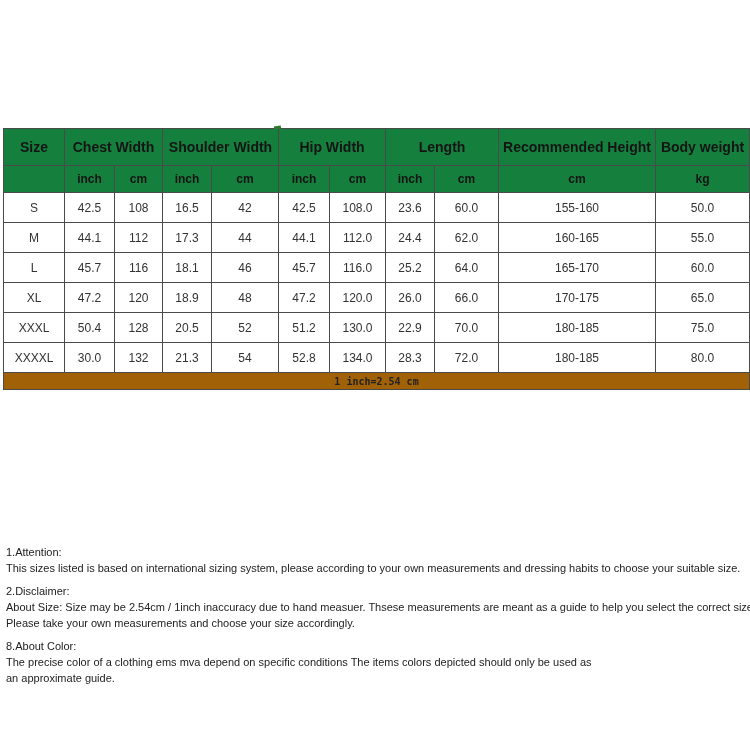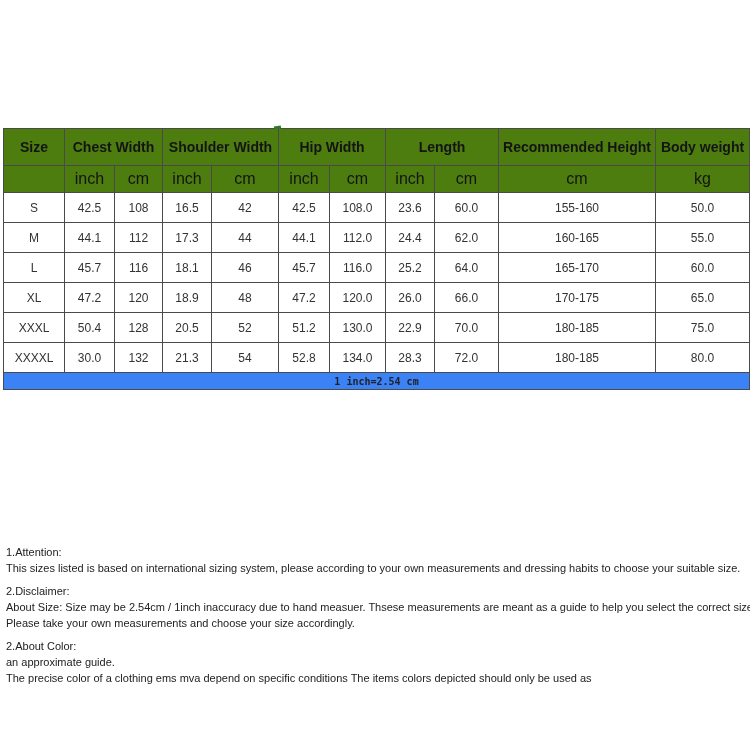--- a/index.html
+++ b/index.html
@@ -20,36 +20,36 @@
   }
   .size-table th, .size-table td {
     border: 1px solid #4a4a4a;
     text-align: center;
     vertical-align: middle;
     padding: 0;
     overflow: hidden;
     white-space: nowrap;
   }
   .size-table thead th {
-    background: #4d7c0f;
+    background: #15803d;
     color: #141414;
   }
   .size-table tr.group-row { height: 37px; }
   .size-table tr.unit-row  { height: 27px; }
   .size-table tbody tr     { height: 30px; }
   .size-table .group-th { font-size: 14px; font-weight: bold; }
-  .size-table .unit-th  { font-size: 16px; font-weight: normal; }
+  .size-table .unit-th  { font-size: 12px; font-weight: bold; }
   .size-table tbody td  { font-size: 12px; color: #333; background: #fff; }
   .size-table tfoot tr  { height: 17px; }
   .size-table tfoot td {
     font-family: "DejaVu Sans Mono", monospace;
     font-weight: bold;
     font-size: 10px;
     color: #222;
-    background: #3b82f6;
+    background: #a16207;
   }
   .green-tick {
     position: absolute;
     left: 274px; top: 126px;
     width: 7px; height: 3px;
     transform: rotate(-8deg);
   }
   .notes-block {
     position: absolute;
     left: 6px; top: 544px;
@@ -195,17 +195,17 @@
   <div class="section">
     <div class="line">1.Attention:</div>
     <div class="line">This sizes listed is based on international sizing system, please according to your own measurements and dressing habits to choose your suitable size.</div>
   </div>
   <div class="section">
     <div class="line">2.Disclaimer:</div>
     <div class="line">About Size: Size may be 2.54cm / 1inch inaccuracy due to hand measuer. Thsese measurements are meant as a guide to help you select the correct size.</div>
     <div class="line">Please take your own measurements and choose your size accordingly.</div>
   </div>
   <div class="section">
-    <div class="line">2.About Color:</div>
+    <div class="line">8.About Color:</div>
+    <div class="line">The precise color of a clothing ems mva depend on specific conditions The items colors depicted should only be used as</div>
     <div class="line">an approximate guide.</div>
-    <div class="line">The precise color of a clothing ems mva depend on specific conditions The items colors depicted should only be used as</div>
   </div>
 </div>
 
 </body></html>

